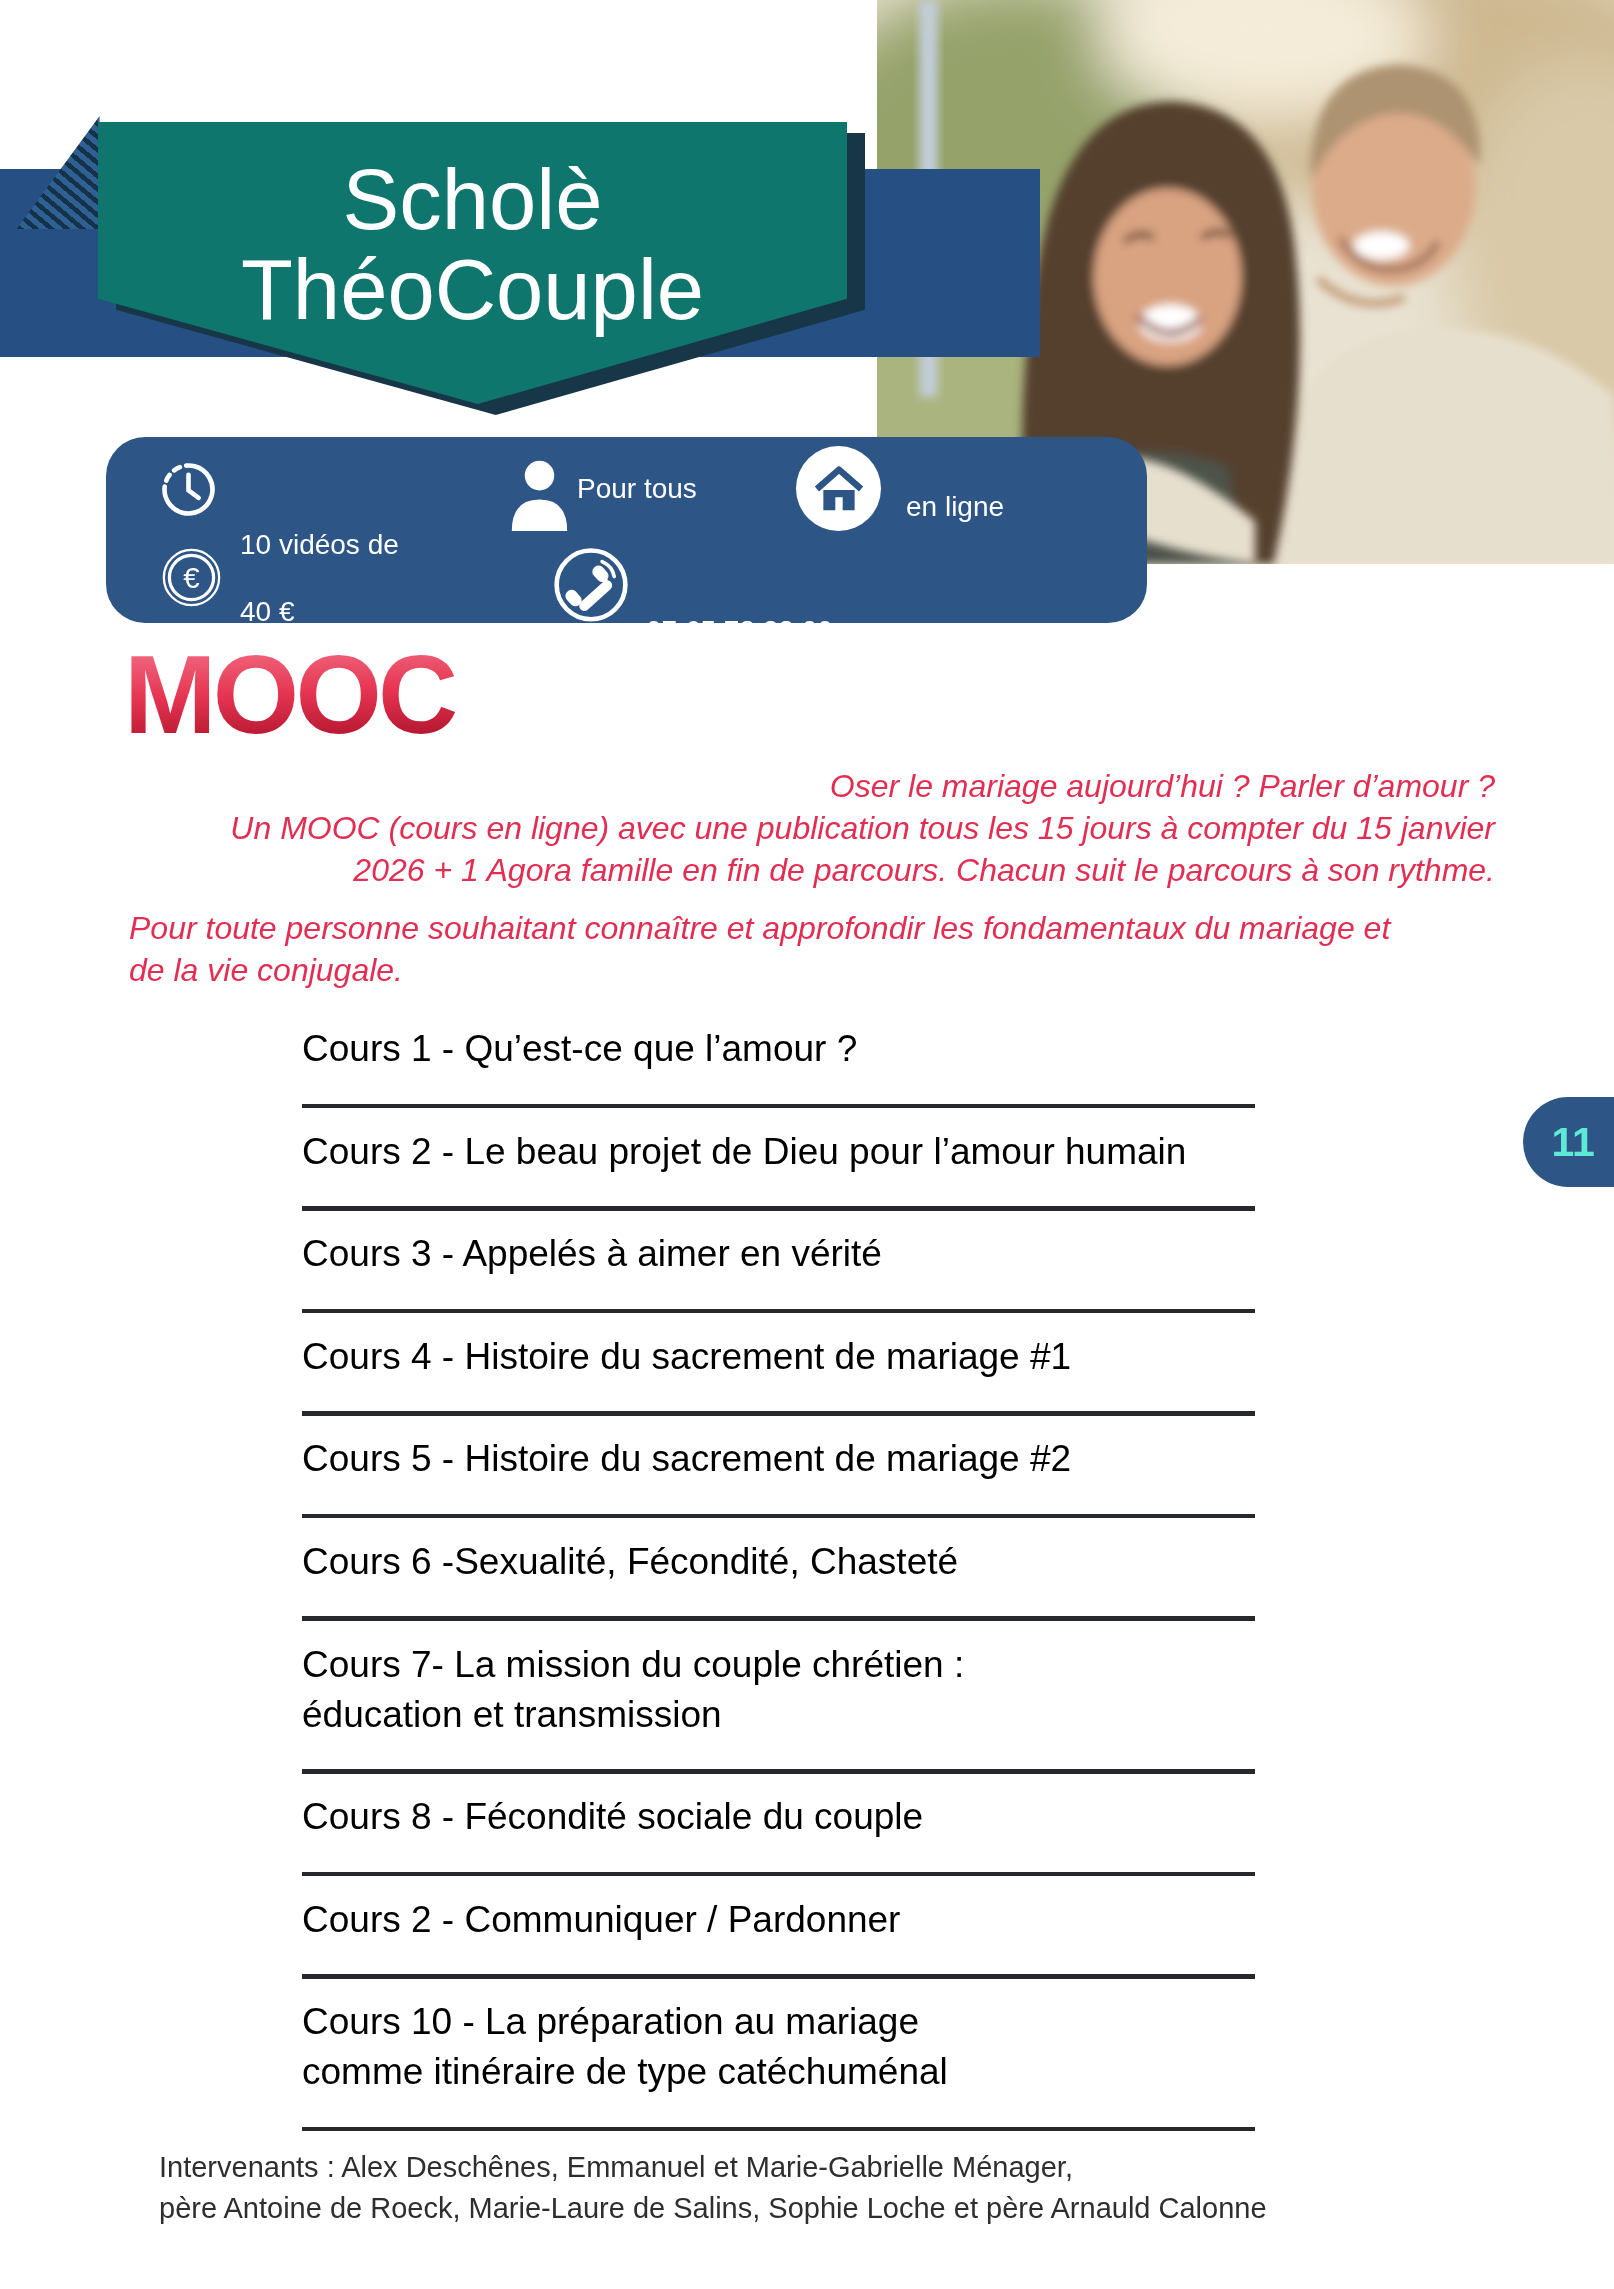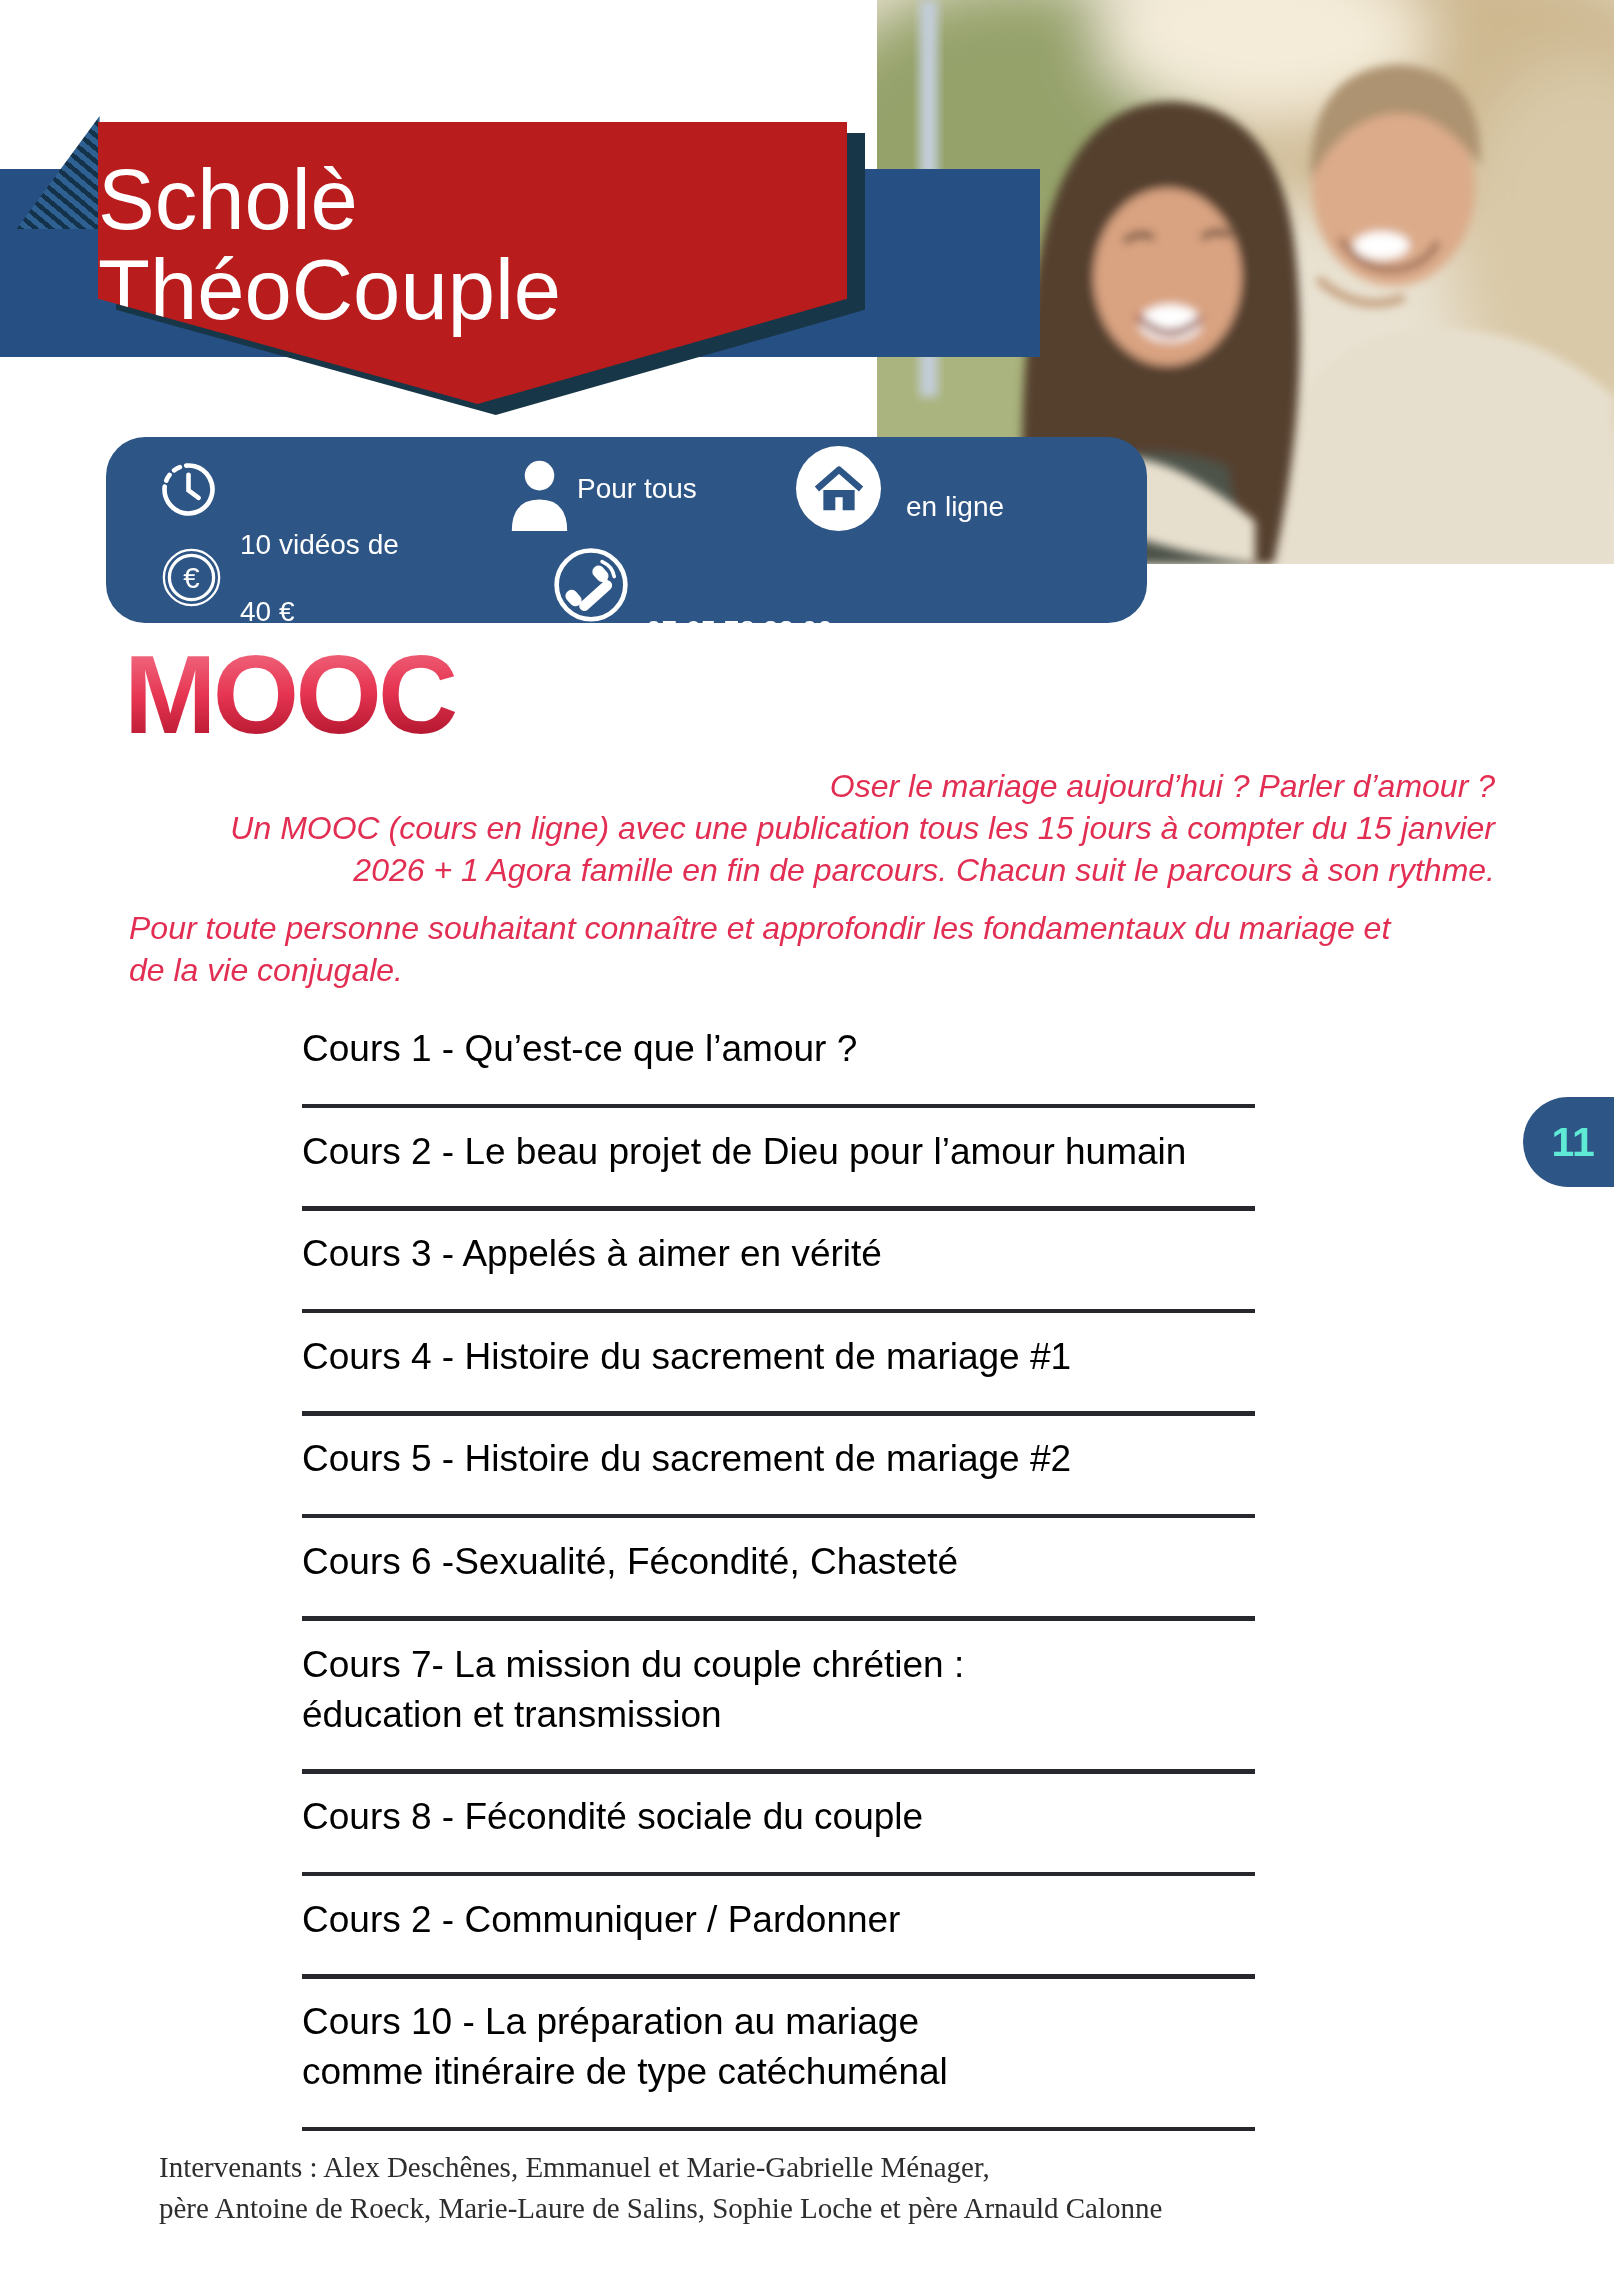--- a/index.html
+++ b/index.html
@@ -18,23 +18,23 @@
   .hatch{
     left:16.6px;top:116px;width:83px;height:113px;
     clip-path:polygon(0 100%,100% 0,100% 100%);
     background:repeating-linear-gradient(40deg,#15324b 0 4.6px,#2e6192 4.6px 10px);
   }
   .banner-shadow{
     left:116px;top:133px;width:749px;height:282px;background:#173647;
     clip-path:polygon(0 0,100% 0,100% 62.7%,50.7% 100%,0 62.7%);
   }
   .banner{
-    left:98px;top:122px;width:749px;height:282px;background:#b91c1c;
+    left:98px;top:122px;width:749px;height:282px;background:#0f766e;
     clip-path:polygon(0 0,100% 0,100% 62.7%,50.7% 100%,0 62.7%);
-    color:#ffffff;
+    text-align:center;color:#ffffff;
   }
   .banner .line{font-size:85px;line-height:90px;font-weight:400;}
   .banner .line:first-child{margin-top:33px;}
 
   
   .info-bar{left:106px;top:437px;width:1041px;height:186px;background:#2d5585;border-radius:39px;}
   .info-text{color:#ffffff;font-size:28px;white-space:pre;}
   .icon-svg{display:block;}
   .house-circle{left:796px;top:446px;width:85px;height:85px;background:#ffffff;border-radius:50%;
     display:flex;align-items:center;justify-content:center;}
@@ -63,21 +63,20 @@
   .course-list{left:302px;top:1024px;width:953px;}
   .course-title{
     color:#000000;font-size:37px;line-height:50px;white-space:pre-line;
   }
   .course-underline{height:4.6px;background:#26282e;margin-top:29.5px;margin-bottom:18.5px;}
 
   
   .footer{
     left:159px;top:2147px;width:1384px;color:#2e2e2e;font-size:29px;line-height:41px;
     white-space:pre-line;
-    font-family:Liberation Serif, serif;
   }
 </style>
 </head>
 <body>
 
 <div class="page">
 
   <div class="abs photo">
     <svg viewBox="0 0 799 611" preserveAspectRatio="none">
       <defs>

